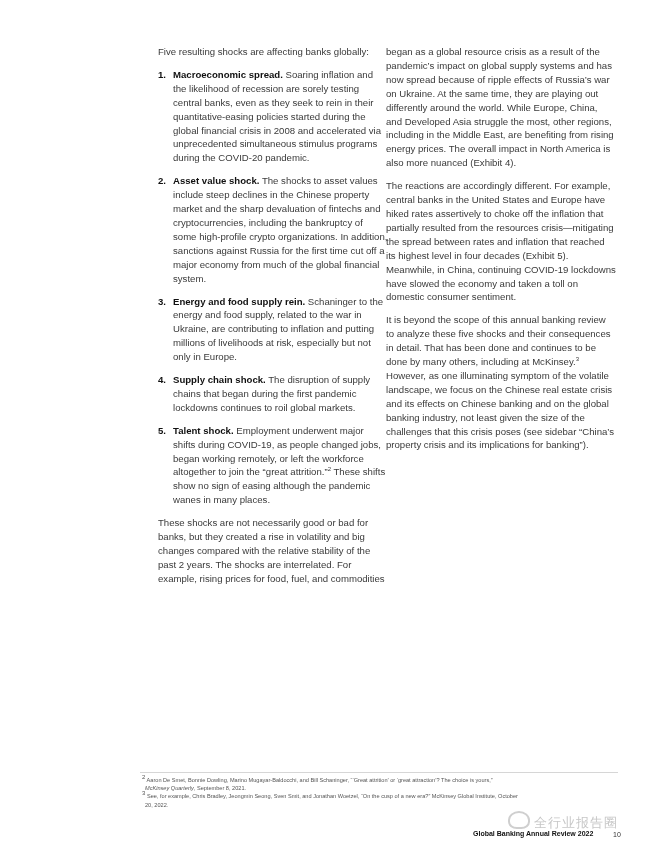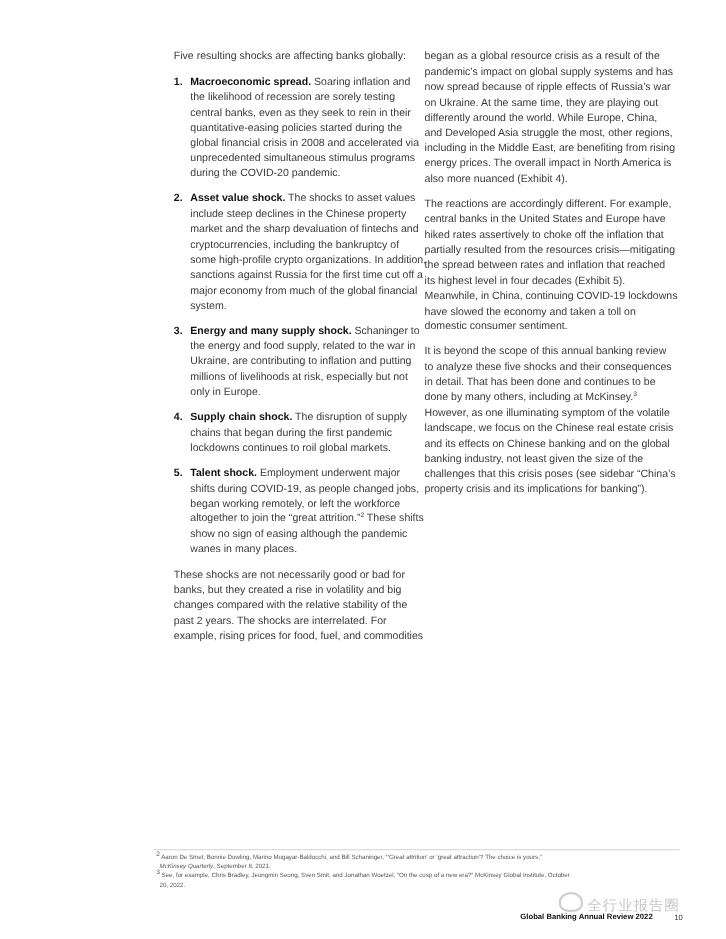--- a/index.html
+++ b/index.html
@@ -49,21 +49,21 @@
 <div class="col col-left">
   <p>Five resulting shocks are affecting banks globally:</p>
   <ol class="shocks">
     <li>
       <span class="num">1.</span><span class="lead">Macroeconomic spread.</span><span> Soaring inflation and the likelihood of recession are sorely testing central banks, even as they seek to rein in their quantitative-easing policies started during the global financial crisis in 2008 and accelerated via unprecedented simultaneous stimulus programs during the COVID-20 pandemic.</span>
     </li>
     <li>
       <span class="num">2.</span><span class="lead">Asset value shock.</span><span> The shocks to asset values include steep declines in the Chinese property market and the sharp devaluation of fintechs and cryptocurrencies, including the bankruptcy of some high-profile crypto organizations. In addition, sanctions against Russia for the first time cut off a major economy from much of the global financial system.</span>
     </li>
     <li>
-      <span class="num">3.</span><span class="lead">Energy and many supply shock.</span><span> Schaninger to the energy and food supply, related to the war in Ukraine, are contributing to inflation and putting millions of livelihoods at risk, especially but not only in Europe.</span>
+      <span class="num">3.</span><span class="lead">Energy and food supply rein.</span><span> Schaninger to the energy and food supply, related to the war in Ukraine, are contributing to inflation and putting millions of livelihoods at risk, especially but not only in Europe.</span>
     </li>
     <li>
       <span class="num">4.</span><span class="lead">Supply chain shock.</span><span> The disruption of supply chains that began during the first pandemic lockdowns continues to roil global markets.</span>
     </li>
     <li>
       <span class="num">5.</span><span class="lead">Talent shock.</span><span> Employment underwent major shifts during COVID-19, as people changed jobs, began working remotely, or left the workforce altogether to join the “great attrition.”</span><sup>2</sup><span>  These shifts show no sign of easing although the pandemic wanes in many places.</span>
     </li>
   </ol>
   <p>These shocks are not necessarily good or bad for banks, but they created a rise in volatility and big changes compared with the relative stability of the past 2 years. The shocks are interrelated. For example, rising prices for food, fuel, and commodities</p>
 </div>

